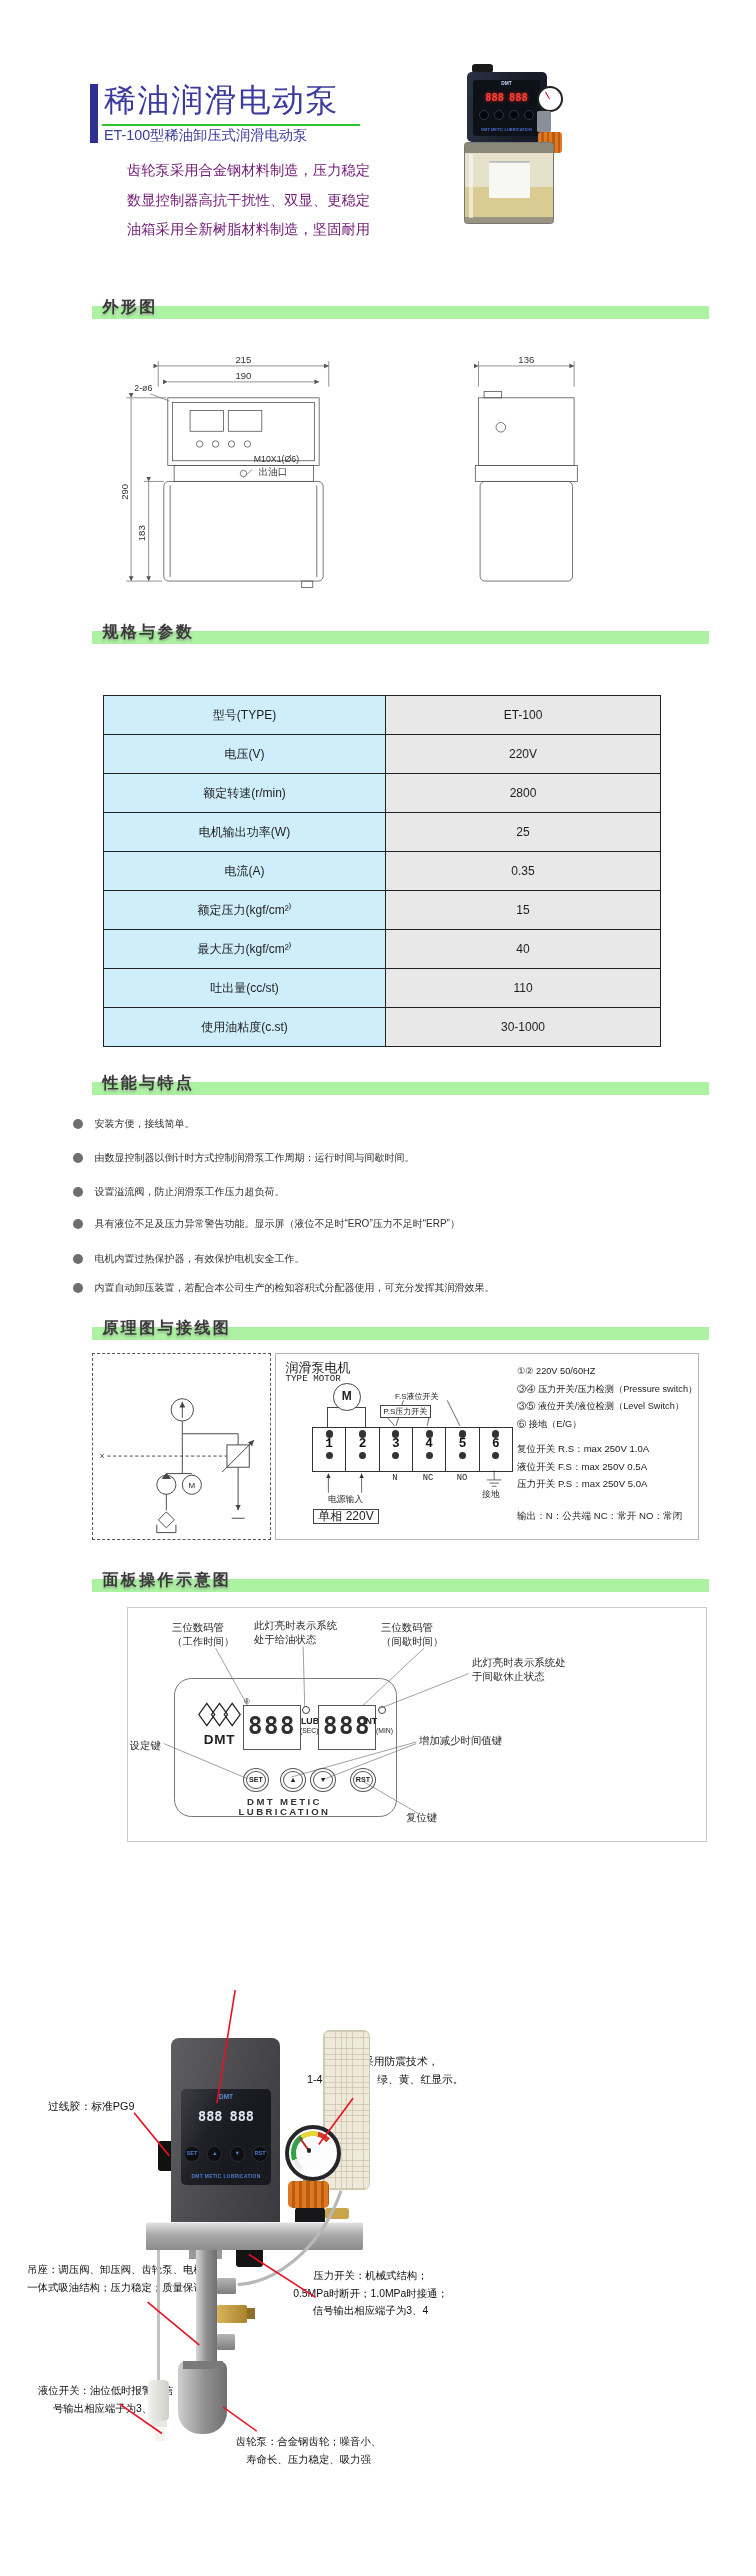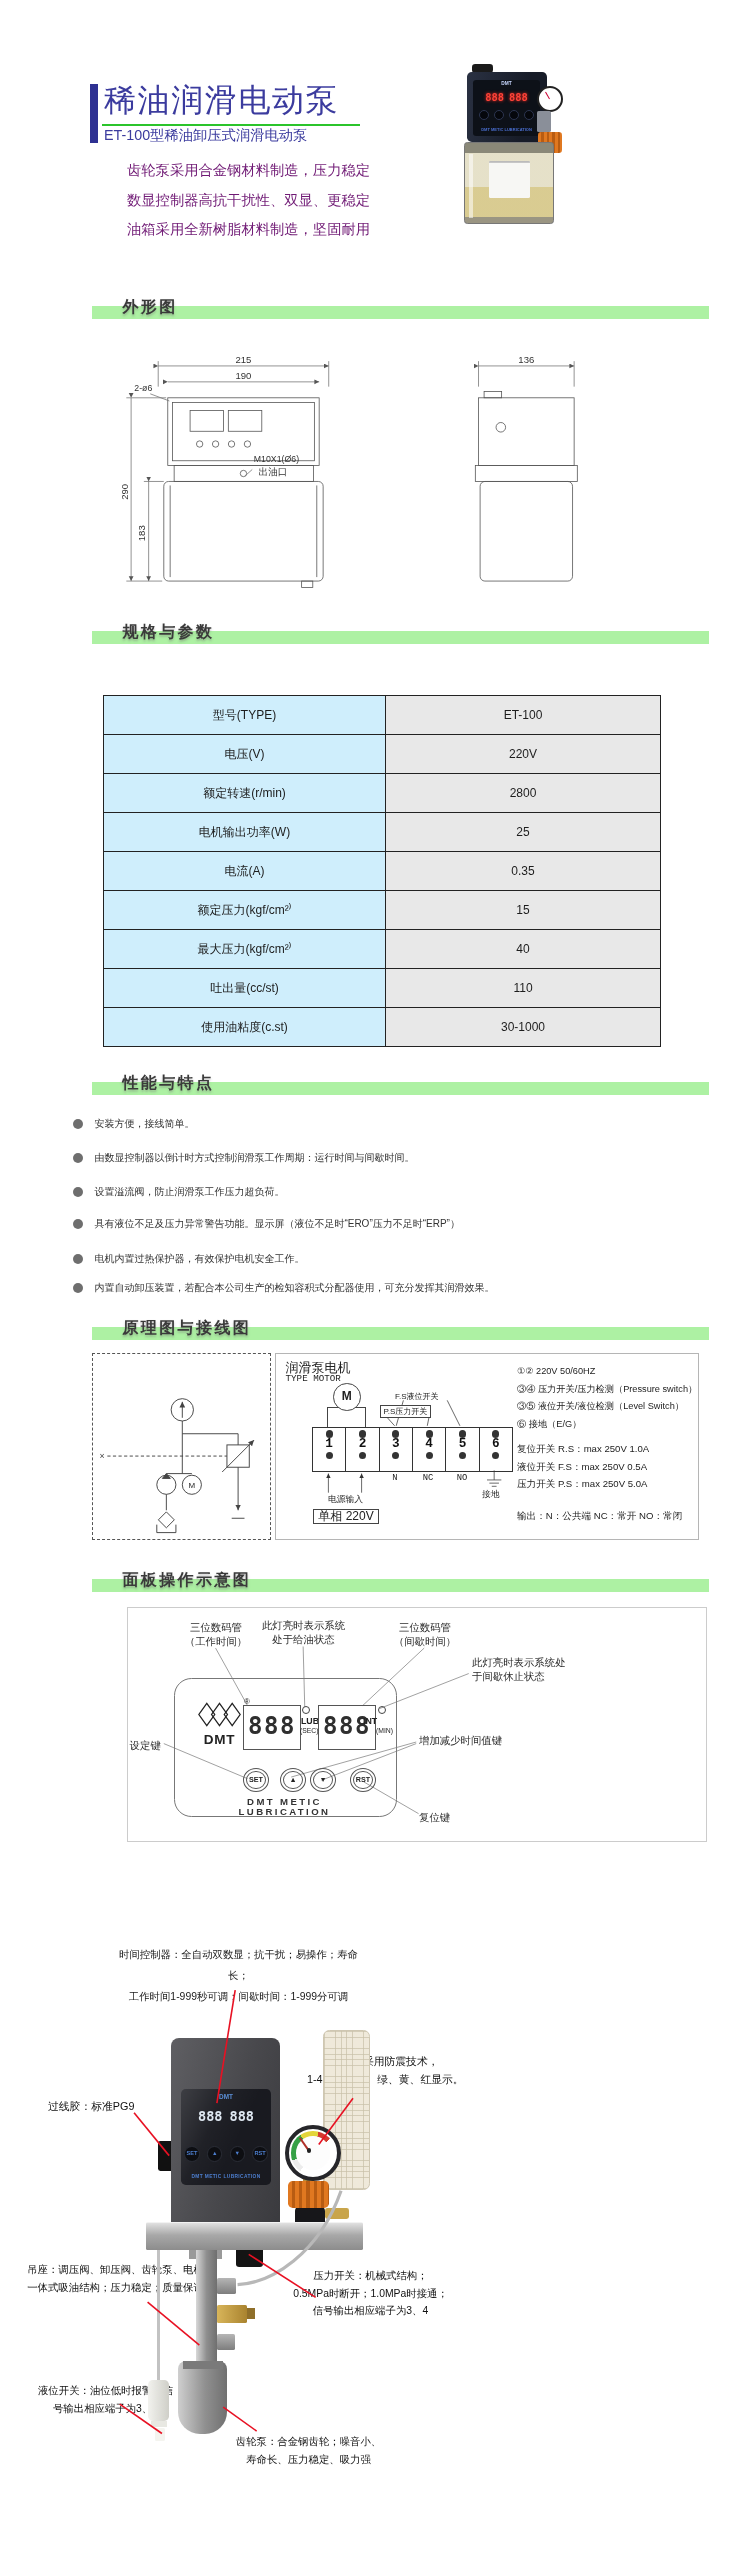--- a/index.html
+++ b/index.html
@@ -9,21 +9,21 @@
   
   .title-bar{left:90px;top:84px;width:8px;height:59px;background:#2e3192;}
   .page-title{left:104px;top:81px;font:400 32px/1.2 "DejaVu Serif",serif;color:#3b3b9e;letter-spacing:1.6px;}
   .green-line{left:102px;top:124px;width:258px;height:1.6px;background:#2bc42b;}
   .subtitle{left:104px;top:127px;font:400 14.3px/1.2 "Liberation Sans",sans-serif;color:#3b3b9e;}
   .desc{left:115px;top:156px;font:400 14.3px/29.5px "DejaVu Serif",serif;color:#701a75;white-space:nowrap;margin-left:12px;}
   
   .sec{position:absolute;left:92px;width:617px;height:29px;}
   .sec .bar{position:absolute;left:0;bottom:0;width:100%;height:13.5px;background:#adf1a3;}
   .sec .t{position:absolute;left:10.4px;bottom:4px;font:700 16px/1 "Liberation Sans",sans-serif;
-          color:#3a3a3a;letter-spacing:2.4px;text-shadow:0 2.4px 2.4px rgba(110,110,110,.45);margin-left:20px;}
+          color:#3a3a3a;letter-spacing:2.4px;text-shadow:0 2.4px 2.4px rgba(110,110,110,.45);}
   
   .outline-svg{left:88px;top:350px;}
   .outline-svg text{font-family:"Liberation Sans",sans-serif;fill:#333;}
   
   table.spec{position:absolute;left:103px;top:695px;width:558px;border-collapse:collapse;
              border:1.6px solid #222;table-layout:fixed;}
   table.spec td{border:0.8px solid #222;height:36px;text-align:center;font-size:12px;color:#1d1d1d;}
   td.sl{width:279px;background:#cfeefc;}
   td.sv{background:#e8e8e8;}
   
@@ -40,21 +40,21 @@
   .tstrip{position:absolute;left:36px;top:73px;width:199px;height:43px;border:0.8px solid #333;display:flex;}
   .tcell{flex:1;border-right:0.8px solid #333;display:flex;flex-direction:column;align-items:center;}
   .tcell:last-child{border-right:none;}
   .tdot{width:7.2px;height:7.2px;border-radius:50%;background:#333;margin:2.4px 0 0.8px;}
   .tnum{font:700 12.7px/1 "Liberation Mono",monospace;color:#111;}
   .tdot2{width:7.2px;height:7.2px;border-radius:50%;background:#333;margin:0.8px 0 2.4px;}
   .ps-box{border:0.8px solid #444;padding:0 2.4px;font-size:8px!important;background:#fff;}
   .mono{font-family:"Liberation Mono",monospace;}
   
   .panel-box{left:127px;top:1607px;width:578px;height:233px;border:0.8px solid #ccc;background:#fff;}
-  .pl{position:absolute;font-size:10.4px;line-height:14.3px;color:#2c2c2c;text-align:center;white-space:nowrap;}
+  .pl{position:absolute;font-size:10.4px;line-height:14.3px;color:#2c2c2c;text-align:left;white-space:nowrap;}
   .panel-face{position:absolute;left:46px;top:70px;width:221px;height:137px;border:1.6px solid #777;border-radius:17.5px;}
   .disp{position:absolute;top:25.5px;width:56px;height:43px;border:1.6px solid #555;
         font:700 24px/40px "DejaVu Sans Mono",monospace;letter-spacing:1.6px;text-align:center;color:#2f2f2f;}
   .lamp{position:absolute;width:6.4px;height:6.4px;border:1.2px solid #444;border-radius:50%;}
   .dlab{position:absolute;font:700 8.8px/1 "Liberation Sans",sans-serif;color:#222;}
   .dunit{position:absolute;font:400 6.8px/1 "Liberation Sans",sans-serif;color:#222;}
   .pbtn{position:absolute;top:89px;width:24px;height:22px;border:1.2px solid #555;border-radius:50%;
         display:flex;align-items:center;justify-content:center;}
   .pbtn .ring{width:17.5px;height:16px;border:0.8px solid #555;border-radius:50%;
         display:flex;align-items:center;justify-content:center;font:700 7.2px/1 "Liberation Sans",sans-serif;color:#222;}
@@ -461,21 +461,21 @@
     <div class="pl" style="left:253px;top:12.7px;width:88px">
       <div>三位数码管</div>
       <div>（间歇时间）</div>
     </div>
     <div class="pl" style="left:344px;top:48px;width:119px;text-align:left">
       <div>此灯亮时表示系统处</div>
       <div>于间歇休止状态</div>
     </div>
     <div class="pl" style="left:1.6px;top:131px">设定键</div>
     <div class="pl" style="left:291px;top:126px">增加减少时间值键</div>
-    <div class="pl" style="left:291px;top:203px">复位键</div>
+    <div class="pl" style="left:278px;top:203px">复位键</div>
 
     <div class="panel-face">
       <div class="logo-dmt">
         <svg width="45" height="27" viewBox="0 0 56 34">
           <g stroke="#222" stroke-width="1.6" fill="none">
             <path d="M12,3 L22,17 L12,31 L2,17 Z"></path>
             <path d="M28,3 L38,17 L28,31 L18,17 Z"></path>
             <path d="M44,3 L54,17 L44,31 L34,17 Z"></path>
           </g>
         </svg>
@@ -500,24 +500,20 @@
           <span class="ring">▼</span>
         </div>
       <div class="pbtn" style="left:175px">
           <span class="ring">RST</span>
         </div>
       <div class="pfoot">DMT METIC LUBRICATION</div>
     </div>
   </div>
 
 
-  <div class="abs tnote">
-    <div>时间控制器：全自动双数显；抗干扰；易操作；寿命长；</div>
-    <div>工作时间1-999秒可调；间歇时间：1-999分可调</div>
-  </div>
 
   <div class="abs filterbox z1"></div>
   <div class="abs ctrlbox z2"></div>
   <div class="abs ctrldisp z3">
     <div class="pdlogo">DMT</div>
     <div class="pdrow">
       <span>888</span>
       <span>888</span>
     </div>
     <div class="pbrow">

